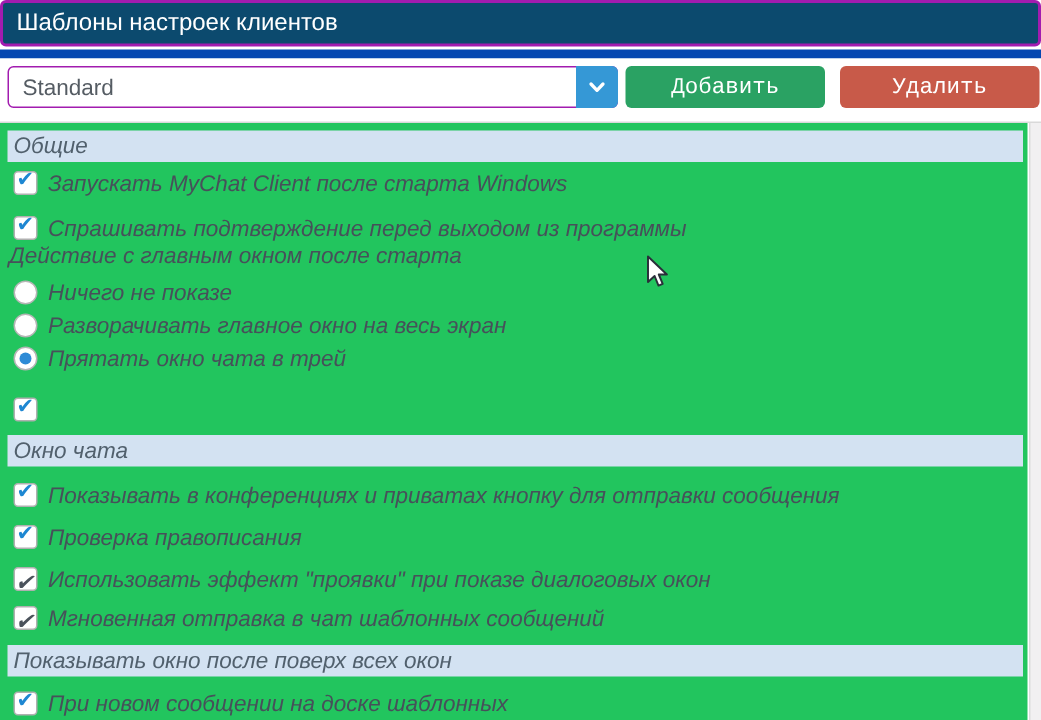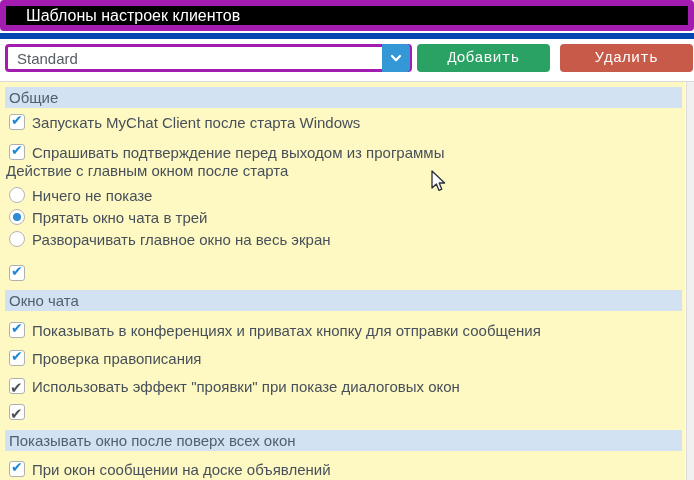--- a/index.html
+++ b/index.html
@@ -7,31 +7,31 @@
   body {
     font-family: "Liberation Sans", sans-serif;
     background:#fff; position:relative; overflow:hidden;
     color:#4a525b;
   }
   .app { position:absolute; inset:0; width:694px; height:480px; background:#fff; }
 
   
   .titlebar {
     position:absolute; left:0; top:0; right:0; height:31px;
-    background:#000000; border:6px solid #a21caf; border-radius:4px;
-    display:flex; align-items:center; padding-left:20px;
+    background:#0c4a6e; border:2px solid #a21caf; border-radius:4px;
+    display:flex; align-items:center; padding-left:9px;
     color:#fff; font-size:16px;
   }
   .accent-line { position:absolute; left:0; right:0; top:33px; height:6px; background:#0547b1; }
 
   
   .toolbar { position:absolute; left:0; top:39px; right:0; height:42px; background:#fff; }
   .combo {
     position:absolute; left:5px; top:5px; width:407px; height:28px;
-    background:#fff; border:3px solid #a21caf; border-radius:4px;
+    background:#fff; border:1px solid #a21caf; border-radius:4px;
     display:flex; align-items:center; cursor:default;
   }
   .combo-value { padding-left:9px; font-size:15px; color:#555c63; flex:1; }
   .combo-btn {
     width:28px; height:28px; margin:-1px; background:#3598d6; border-radius:0 4px 4px 0;
     display:flex; align-items:center; justify-content:center; flex:none;
   }
   .btn {
     position:absolute; top:5px; height:28px; width:133px; border:none; border-radius:4px;
     color:#fff; font-size:15px; font-family:Liberation Mono, monospace;
@@ -42,21 +42,21 @@
 
   .panel-divider { position:absolute; left:0; right:0; top:81px; height:1px; background:#d9d9d9; }
 
   
   .scrollbar {
     position:absolute; right:0; top:82px; bottom:0; width:8px;
     background:#f1f0f1; border-left:1px solid #dcdcdc;
   }
 
   
-  .content { position:absolute; left:0; top:82px; right:9px; bottom:0; background:#fef9c3; overflow:hidden; }
+  .content { position:absolute; left:0; top:82px; right:9px; bottom:0; background:#22c55e; overflow:hidden;font-style:italic; }
 
   .section-header {
     margin-left:5px; margin-right:3px; height:21px; background:#d3e2f2;
     display:flex; align-items:center; padding-left:4px;
     font-size:15px; color:#51606d;
   }
   .row { display:flex; align-items:center; height:18px; margin-left:9px; font-size:15px; }
   .row .lbl { margin-left:7px; color:#47505a; }
   .plain-label { margin-left:6px; height:17px; display:flex; align-items:center; font-size:15px; color:#47505a; }
 
@@ -124,29 +124,29 @@
     </div>
 
     <div class="plain-label" style="margin-top:1px">Действие с главным окном после старта</div>
 
     <div class="row" style="margin-top:7px">
       <span class="radio"></span>
       <span class="lbl">Ничего не показе</span>
     </div>
 
     <div class="row" style="margin-top:4px">
+      <span class="radio"></span>
+      <span class="lbl">Разворачивать главное окно на весь экран</span>
+    </div>
+
+    <div class="row" style="margin-top:4px">
       <span class="radio checked">
           <span class="dot"></span>
         </span>
       <span class="lbl">Прятать окно чата в трей</span>
-    </div>
-
-    <div class="row" style="margin-top:4px">
-      <span class="radio"></span>
-      <span class="lbl">Разворачивать главное окно на весь экран</span>
     </div>
 
     <div class="row" style="margin-top:16px">
       <span class="checkbox checked">
           <span class="check">✔</span>
         </span>
     </div>
 
     <div class="section-header" style="margin-top:8px">
       <span>Окно чата</span>
@@ -166,31 +166,32 @@
       <span class="lbl">Проверка правописания</span>
     </div>
 
     <div class="row" style="margin-top:10px">
       <span class="checkbox"><span class="check">✔</span></span>
       <span class="lbl">Использовать эффект "проявки" при показе диалоговых окон</span>
     </div>
 
     <div class="row" style="margin-top:8px">
       <span class="checkbox"><span class="check">✔</span></span>
+      <span class="lbl">Мгновенная отправка в чат шаблонных сообщений</span>
     </div>
 
     <div class="section-header" style="margin-top:9px">
       <span>Показывать окно после поверх всех окон</span>
     </div>
 
     <div class="row" style="margin-top:9px">
       <span class="checkbox checked">
           <span class="check">✔</span>
         </span>
-      <span class="lbl">При окон сообщении на доске объявлений</span>
+      <span class="lbl">При новом сообщении на доске шаблонных</span>
     </div>
 
   </div>
 
   <div class="scrollbar"></div>
 
   <div class="cursor">
     <svg width="18" height="24" viewBox="0 0 18 24">
       <path d="M2,1 L2,18 L6.4,14 L9,20.4 L11.8,19.2 L9.2,13 L14.6,13 Z" fill="#ffffff" stroke="#2a2f3a" stroke-width="1.3" stroke-linejoin="round"></path>
     </svg>

